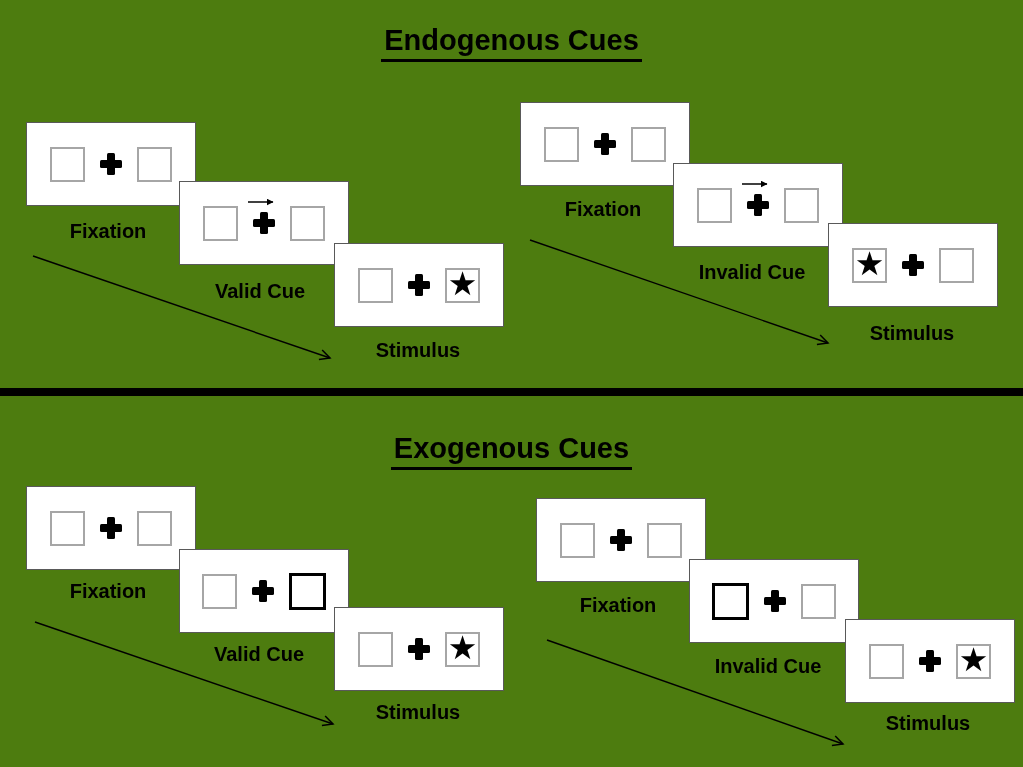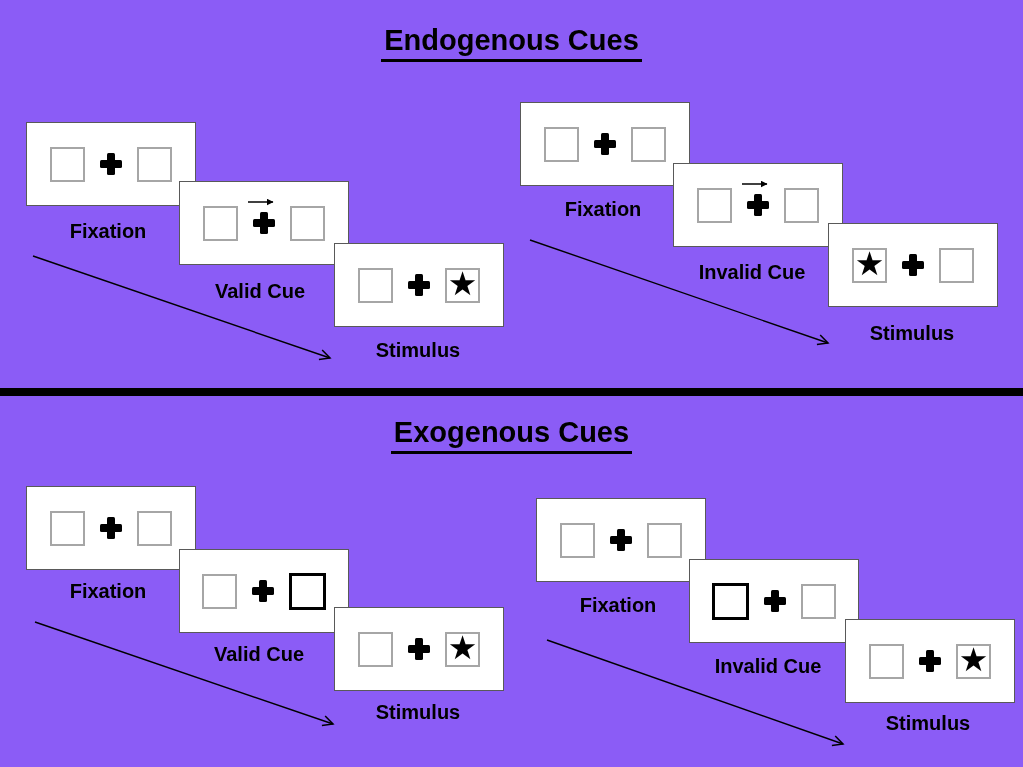--- a/index.html
+++ b/index.html
@@ -1,17 +1,17 @@
 <!DOCTYPE html>
 <html><head>
 <meta charset="utf-8">
 <style>
   html,body{margin:0;padding:0;background:#fff;}
   #canvas{
-    position:relative;width:1023px;height:767px;background:#8b5cf6;
+    position:relative;width:1023px;height:767px;background:#4d7c0f;
     font-family:"Liberation Sans",sans-serif;color:#000;overflow:hidden;
   }
   .layer{position:absolute;left:0;top:0;width:100%;height:100%;}
   .sec-title{position:absolute;left:0;width:100%;text-align:center;}
   .sec-title span{
     display:inline-block;font-size:29px;font-weight:bold;line-height:1.15;
     border-bottom:3px solid #000;padding:0 3px 2px 3px;letter-spacing:0px;
   }
   .divider{position:absolute;left:0;width:1023px;height:8px;background:#000;}
   .panel{
@@ -55,21 +55,21 @@
       <marker id="ah-solid" markerUnits="userSpaceOnUse" markerWidth="8" markerHeight="8" refX="6.5" refY="3.5" orient="auto">
         <path d="M0,0 L7,3.5 L0,7 Z" fill="#000"></path>
       </marker>
     </defs>
   </svg>
 
   <div class="sec-title" style="top:24px">
     <span>Endogenous Cues</span>
   </div>
   <div class="divider" style="top:388px"></div>
-  <div class="sec-title" style="top:416px">
+  <div class="sec-title" style="top:432px">
     <span>Exogenous Cues</span>
   </div>
 
   <div class="layer">
     <div class="panel z1" style="left:26px;top:122px">
       <div class="box"></div>
       <div class="plus-wrap">
           <div class="plus"></div>
         </div>
       <div class="box"></div>

